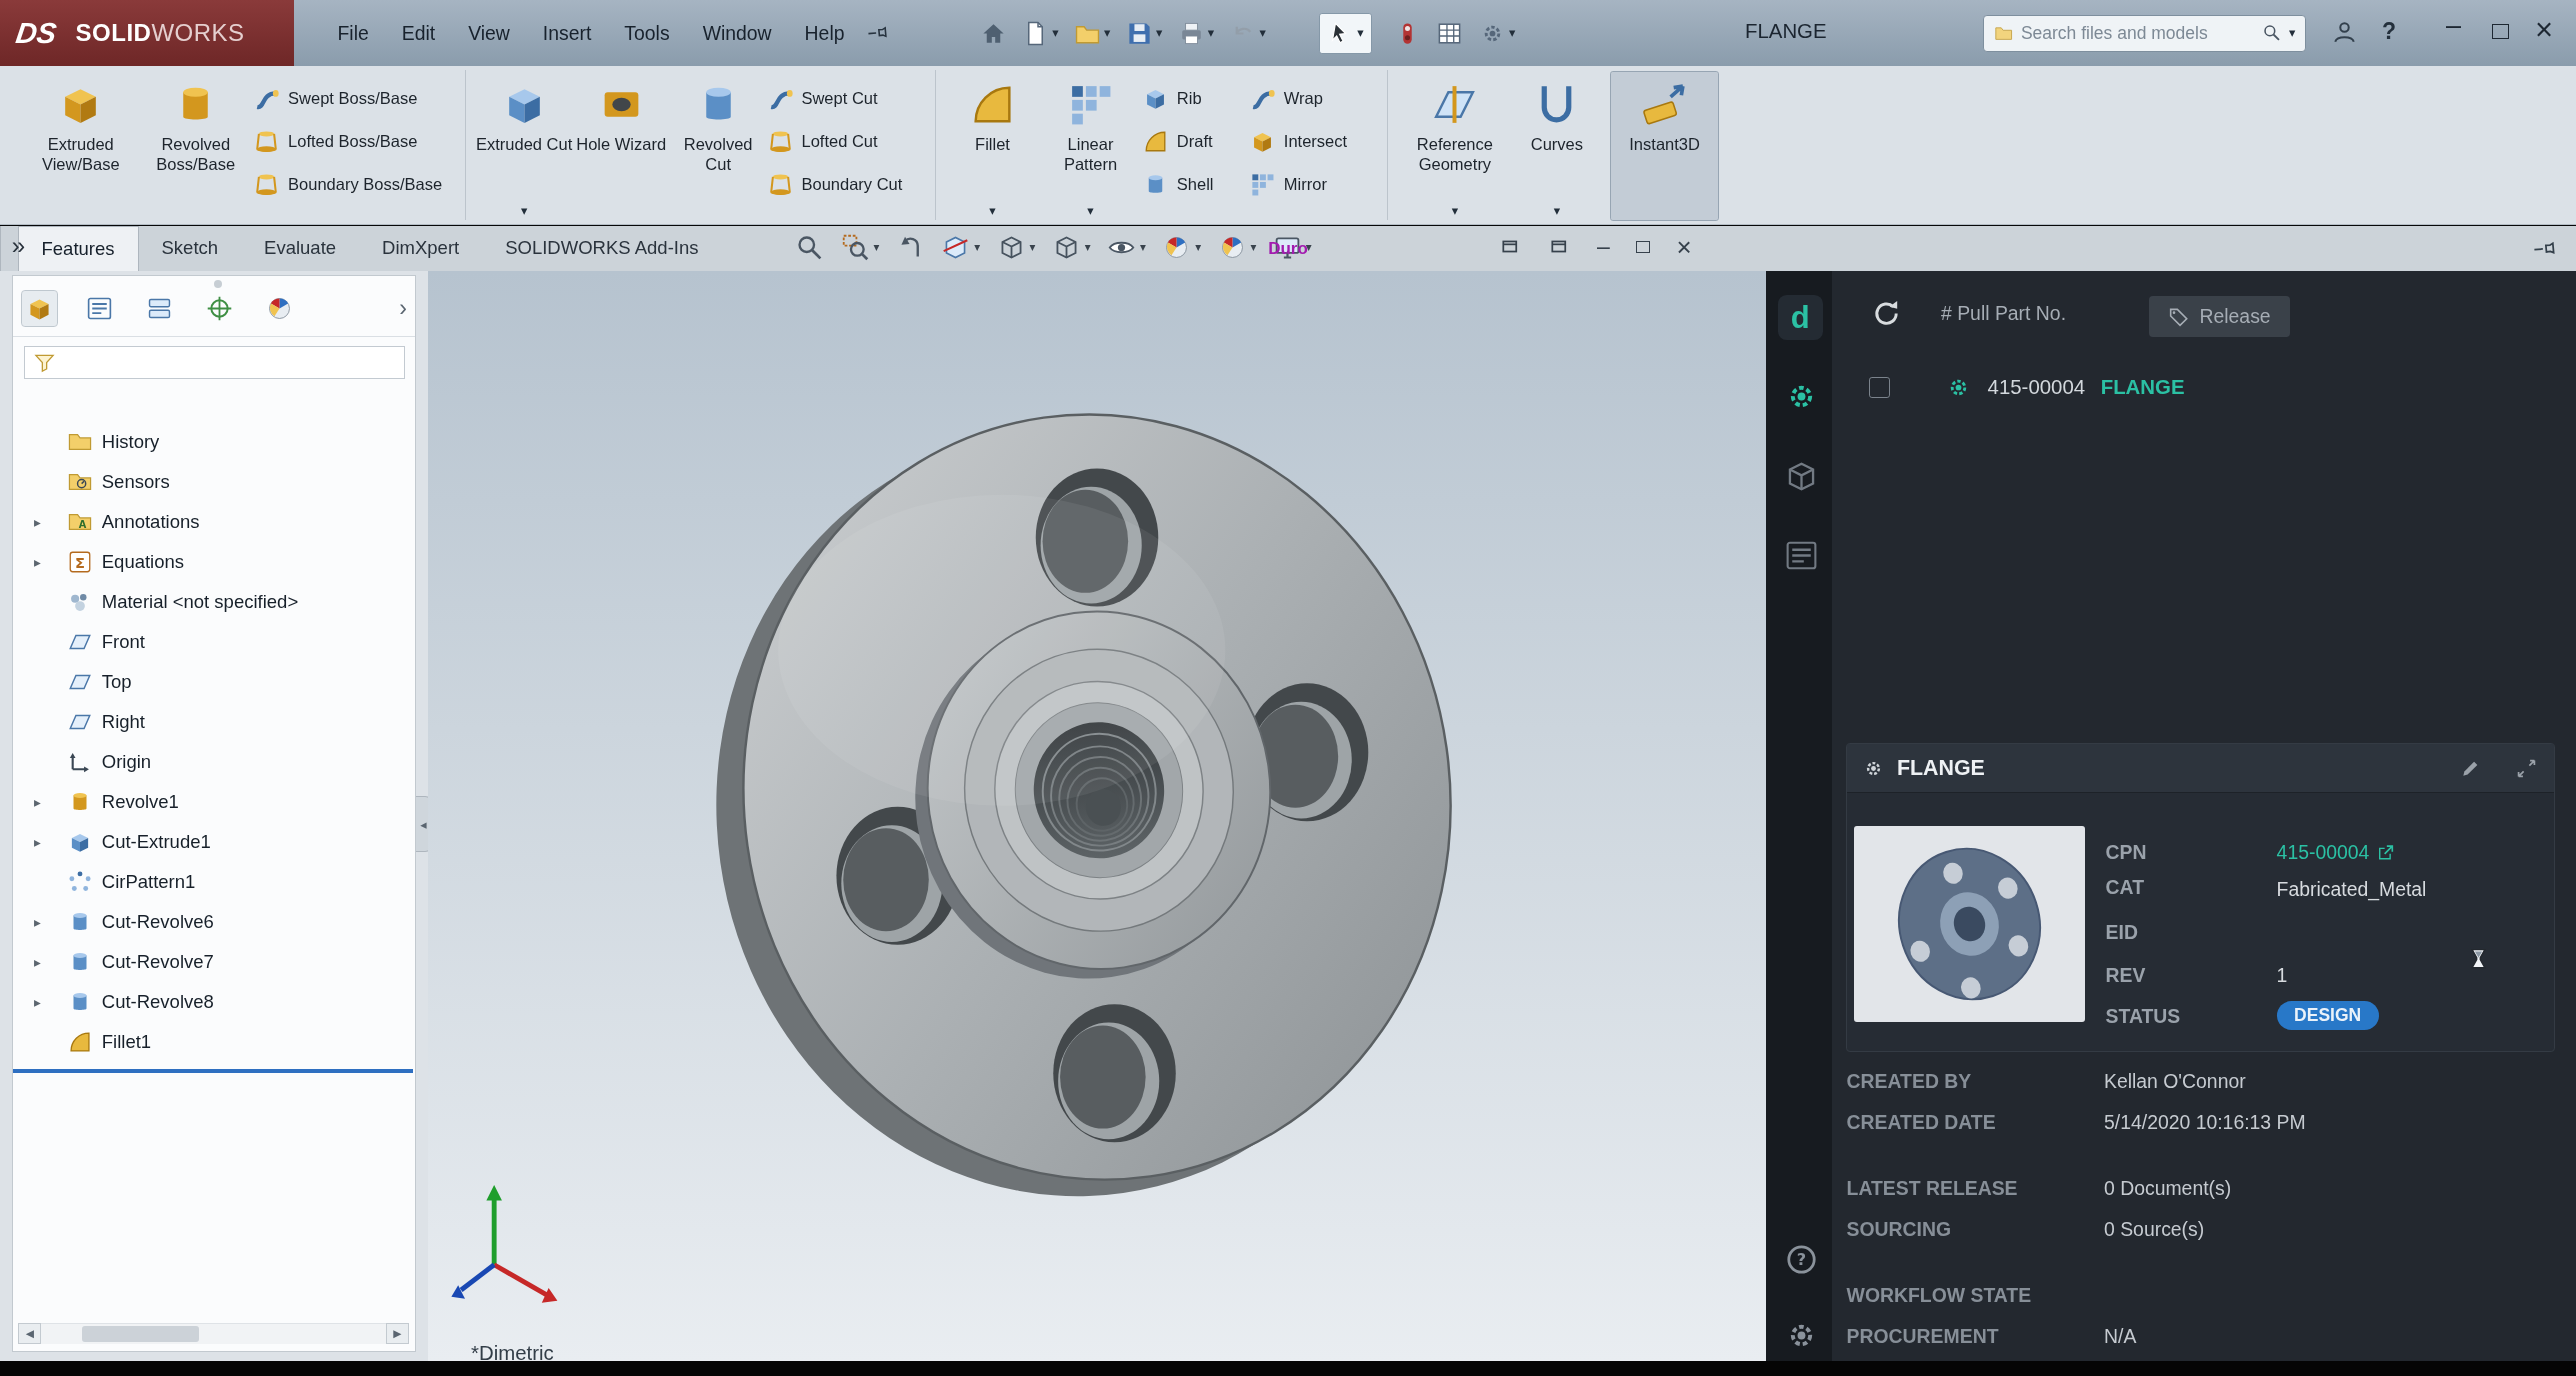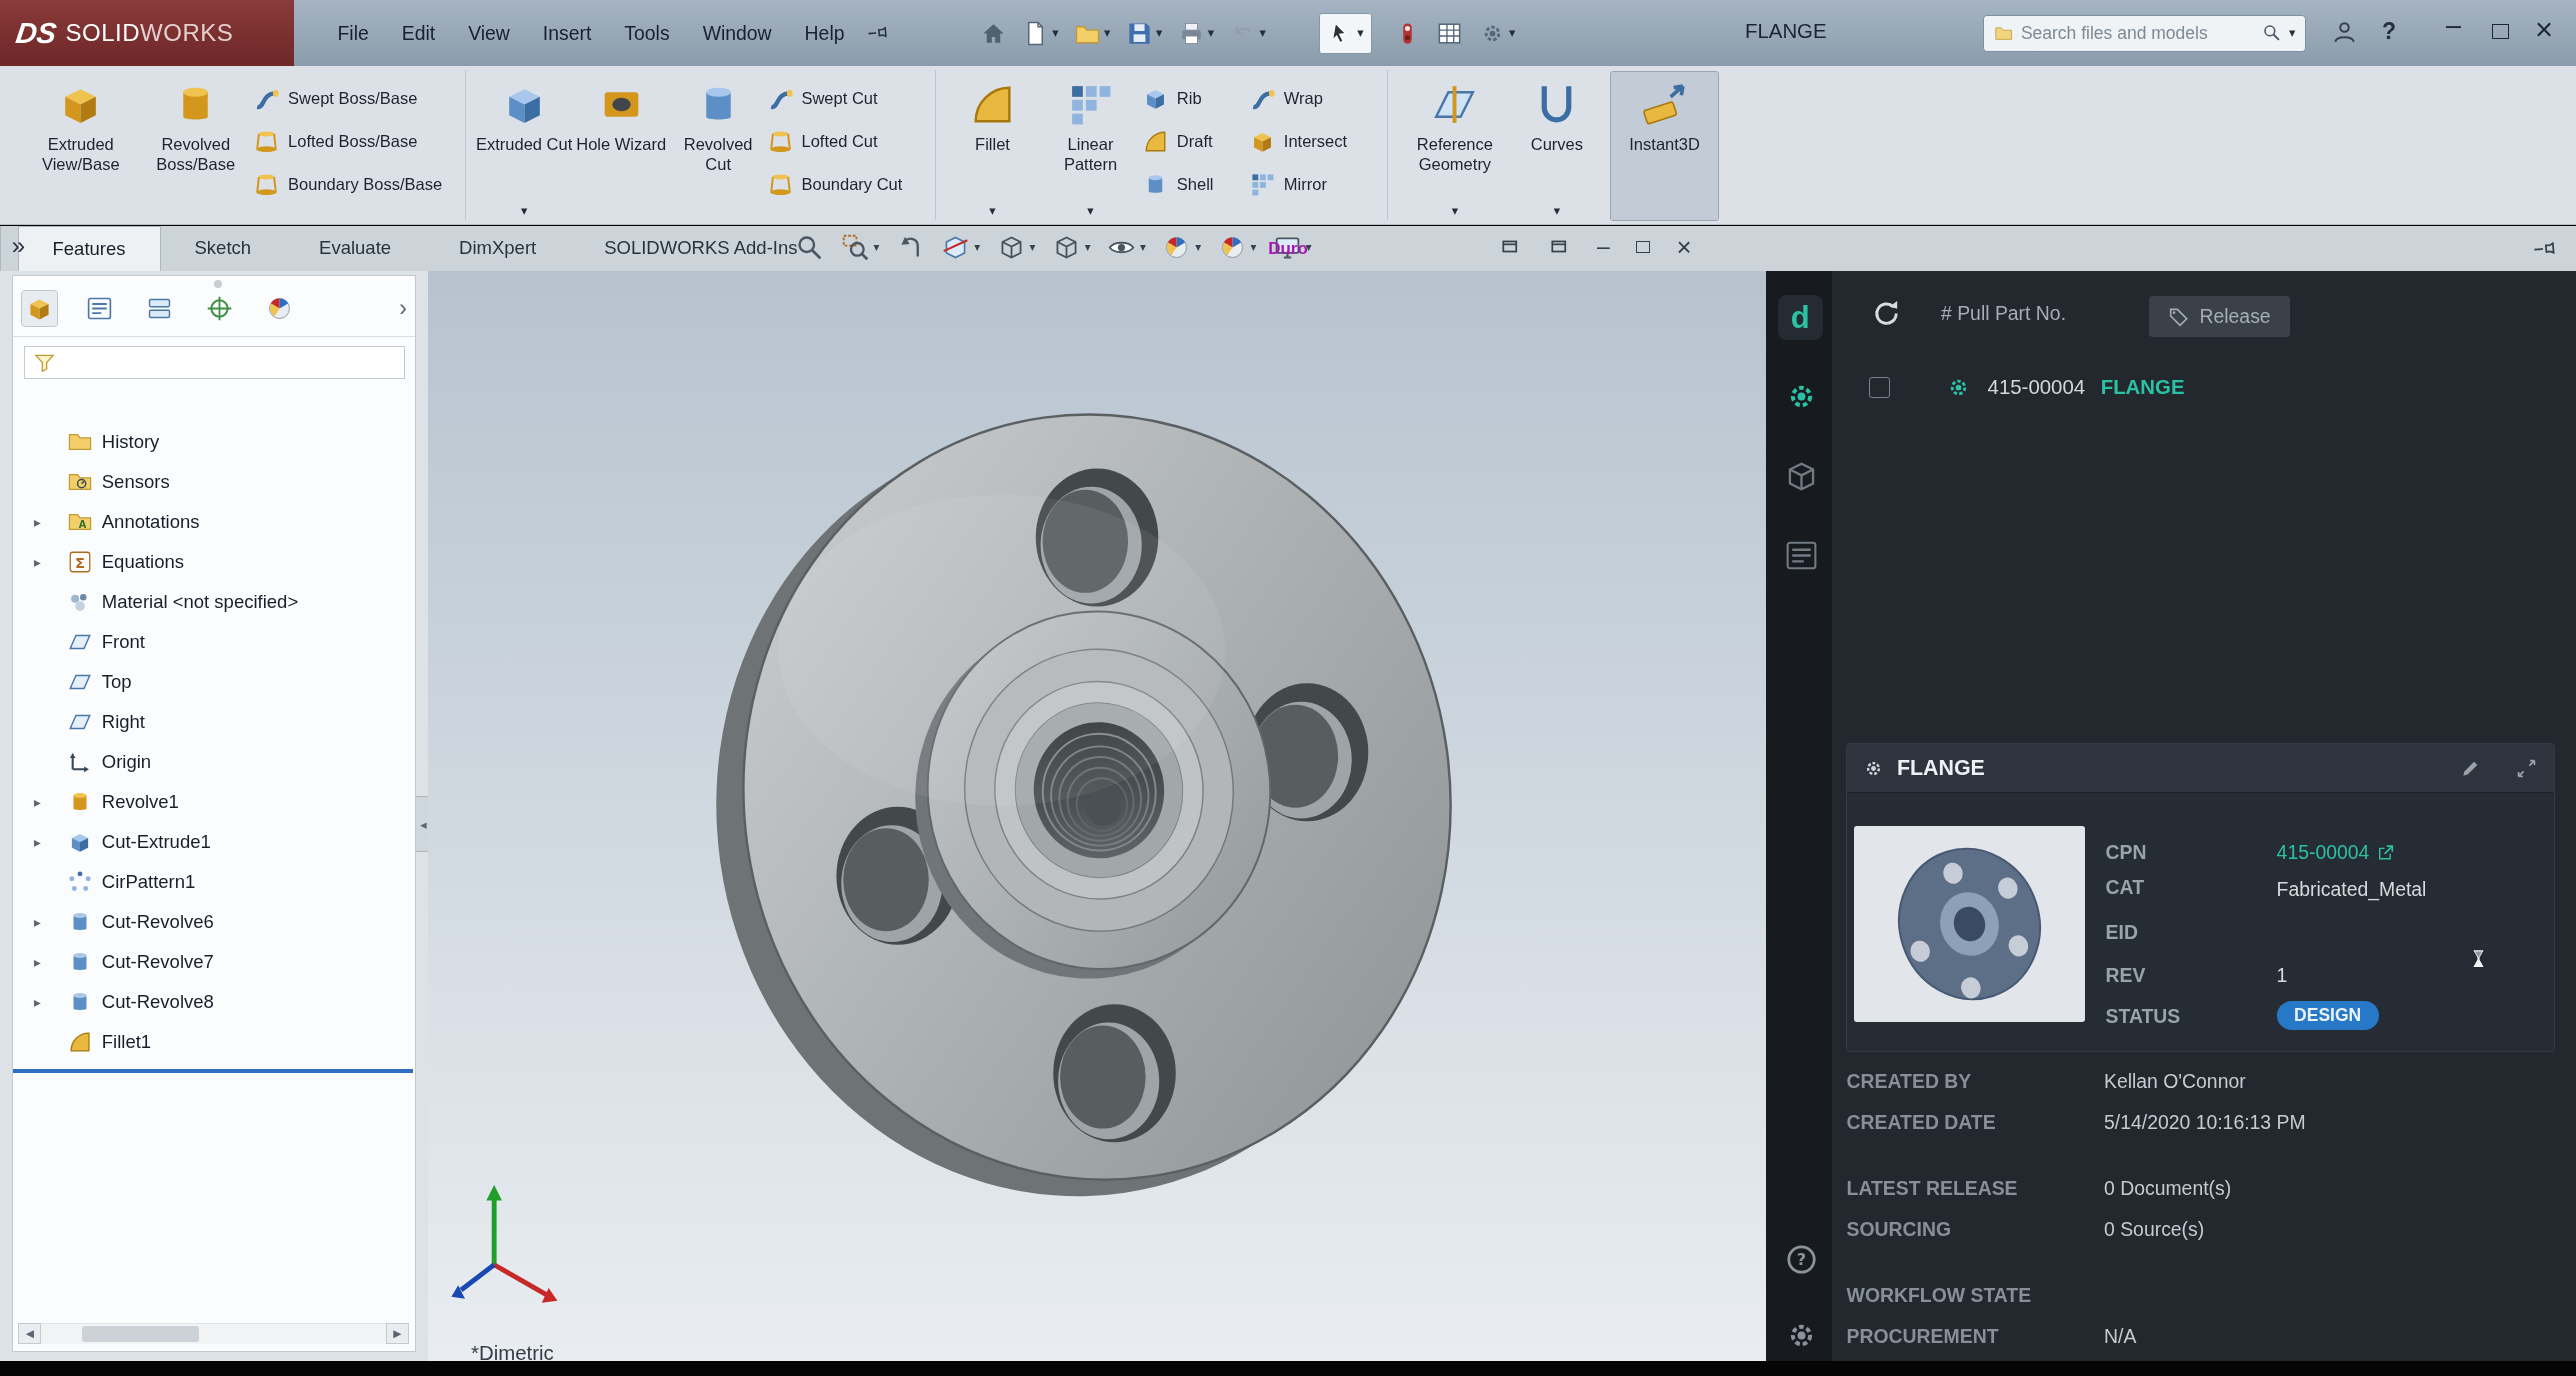--- a/index.html
+++ b/index.html
@@ -10,21 +10,21 @@
   }
   .abs { position:absolute; }
   svg.ic { display:block; }
 
   
   #titlebar { left:0; top:0; width:2576px; height:66px;
     background:linear-gradient(#a6b4c2,#8a9cac); }
   #logo { left:0; top:0; width:294px; height:66px;
     background:linear-gradient(#8a3a3a,#6e2727); display:flex; align-items:center; gap:9.7px; padding-left:15.6px; }
   #logo .ds { color:#fff; font-size:29px; font-weight:bold; font-style:italic; transform:skewX(-8deg); }
-  #logo .solid { color:#ffffff; font-size:24px; font-weight:normal; letter-spacing:0.5px; }
+  #logo .solid { color:#ffffff; font-size:24px; font-weight:bold; letter-spacing:0.5px;margin-left:10px; }
   #logo .works { color:#e5cfcf; font-size:24px; letter-spacing:0.5px; }
   #menubar { left:321px; top:0; height:66px; display:flex; align-items:center; }
   .menu-item { padding:0 16.5px; font-size:19.4px; color:#18222d; line-height:66px; cursor:default; }
   .tb-icons { top:12.6px; display:flex; align-items:center; }
   .tbtn { height:41px; display:flex; align-items:center; justify-content:center; gap:2.9px; padding:0 7.8px; }
   .tbtn svg { width:27px; height:27px; }
   .caret { font-size:12.6px; color:#222e3a; line-height:1; }
   #cursor-btn { background:#f2f6f9; border:1px solid #8598a8; border-radius:2.9px; }
   #doc-title { font-size:20.4px; color:#1b2530; font-weight:500; }
   #search-box { left:1983px; top:14.6px; width:323px; height:37px; background:#eff3f6;
@@ -47,21 +47,21 @@
   .smallcol { display:flex; flex-direction:column; padding-top:9.7px; gap:7.8px; }
   .smallbtn { display:flex; align-items:center; gap:7.8px; height:35px; }
   .smallbtn svg { width:27px; height:27px; }
   .slabel { font-size:16.5px; color:#1d242c; white-space:nowrap; }
   .bigbtn.active { background:#c3ccd6; outline:1px solid #97a5b3; border-radius:1.9px; }
 
   
   #tabrow { left:0; top:226px; width:2576px; height:46px; background:#ccd3d9;
     border-bottom:1px solid #aeb6be; }
   #tabs { left:17.5px; top:0; height:46px; display:flex; }
-  .tab { padding:0 34px; line-height:44px; font-size:18.5px; color:#2a333d; }
+  .tab { padding:0 23px; line-height:44px; font-size:18.5px; color:#2a333d; }
   .tab.active { background:#eef1f4; border:1px solid #aeb6be; border-bottom:0; color:#16202b; }
   #headsup { left:795px; top:6.8px; display:flex; gap:16.5px; align-items:center; color:#46525e; }
   .hbtn { display:flex; align-items:center; gap:3.9px; }
   .hbtn svg { width:29px; height:29px; }
   .hcaret { font-size:11.7px; color:#39434d; }
   #docwin { left:1499px; top:7.8px; display:flex; gap:26px; align-items:center; color:#36414c; }
   #docwin svg { width:23px; height:23px; }
   .dwg { font-size:23px; color:#36414c; line-height:1; }
   #docwin .box { display:block; width:14.6px; height:12.6px; border:1.9px solid #36414c; }
   #duro-header { left:1766px; top:0; width:810px; height:46px; background:#ccd3d9;

